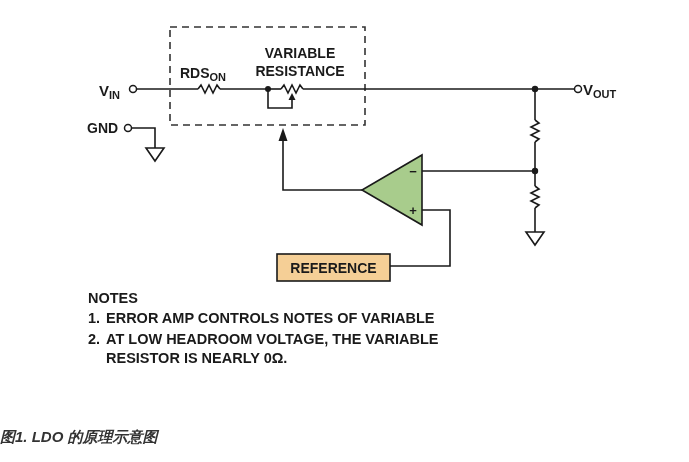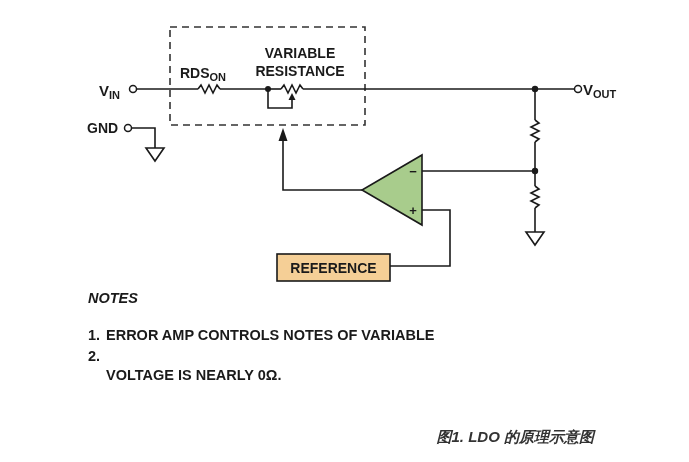--- a/index.html
+++ b/index.html
@@ -1,23 +1,23 @@
 <!DOCTYPE html>
 <html><head>
 <meta charset="utf-8">
 <style>
   html, body { margin: 0; padding: 0; background: #ffffff; }
   body { width: 689px; height: 462px; position: relative; overflow: hidden; font-family: "Liberation Sans", sans-serif; }
   svg { position: absolute; left: 0; top: 0; }
   .lbl { font-family: "Liberation Sans", sans-serif; font-weight: bold; fill: #1a1a1a; }
   .notes { position: absolute; left: 88px; top: 289px; font-family: "Liberation Sans", sans-serif; font-weight: bold; font-size: 14.5px; color: #1a1a1a; line-height: 19px; }
-  .notes .title { margin-bottom: 18px; font-style: italic; }
+  .notes .title { margin-bottom: 1px; }
   .notes .item { display: flex; margin-bottom: 2px; }
   .notes .num { width: 18px; flex: none; }
-  .caption { position: absolute; left: 0; width: 594px; top: 428px; text-align: right; font-family: "Liberation Sans", sans-serif; font-weight: bold; font-style: italic; font-size: 15px; color: #333333; }
+  .caption { position: absolute; left: 0; width: 594px; top: 428px; text-align: left; font-family: "Liberation Sans", sans-serif; font-weight: bold; font-style: italic; font-size: 15px; color: #333333; }
 </style>
 </head>
 <body>
 
 <svg width="689" height="462" viewBox="0 0 689 462">
 
   <rect x="170" y="27" width="195" height="98" fill="none" stroke="#333" stroke-width="1.6" stroke-dasharray="7,5"></rect>
 
   <text class="lbl" x="99" y="96" font-size="15"><tspan>V</tspan><tspan font-size="11" dy="3">IN</tspan></text>
   <circle cx="133" cy="89" r="3.5" fill="#fff" stroke="#1a1a1a" stroke-width="1.5"></circle>
@@ -74,19 +74,19 @@
   <div class="title">NOTES</div>
   <div class="item">
     <span class="num">1.</span>
     <span>
       <span>ERROR AMP CONTROLS NOTES OF VARIABLE</span><br>
     </span>
   </div>
   <div class="item">
     <span class="num">2.</span>
     <span>
-      <br>
-      <span>VOLTAGE IS NEARLY 0Ω.</span>
+      <span>AT LOW HEADROOM VOLTAGE, THE VARIABLE</span><br>
+      <span>RESISTOR IS NEARLY 0Ω.</span>
     </span>
   </div>
 </div>
 
 <div class="caption">图1. LDO 的原理示意图</div>
 
 </body></html>

